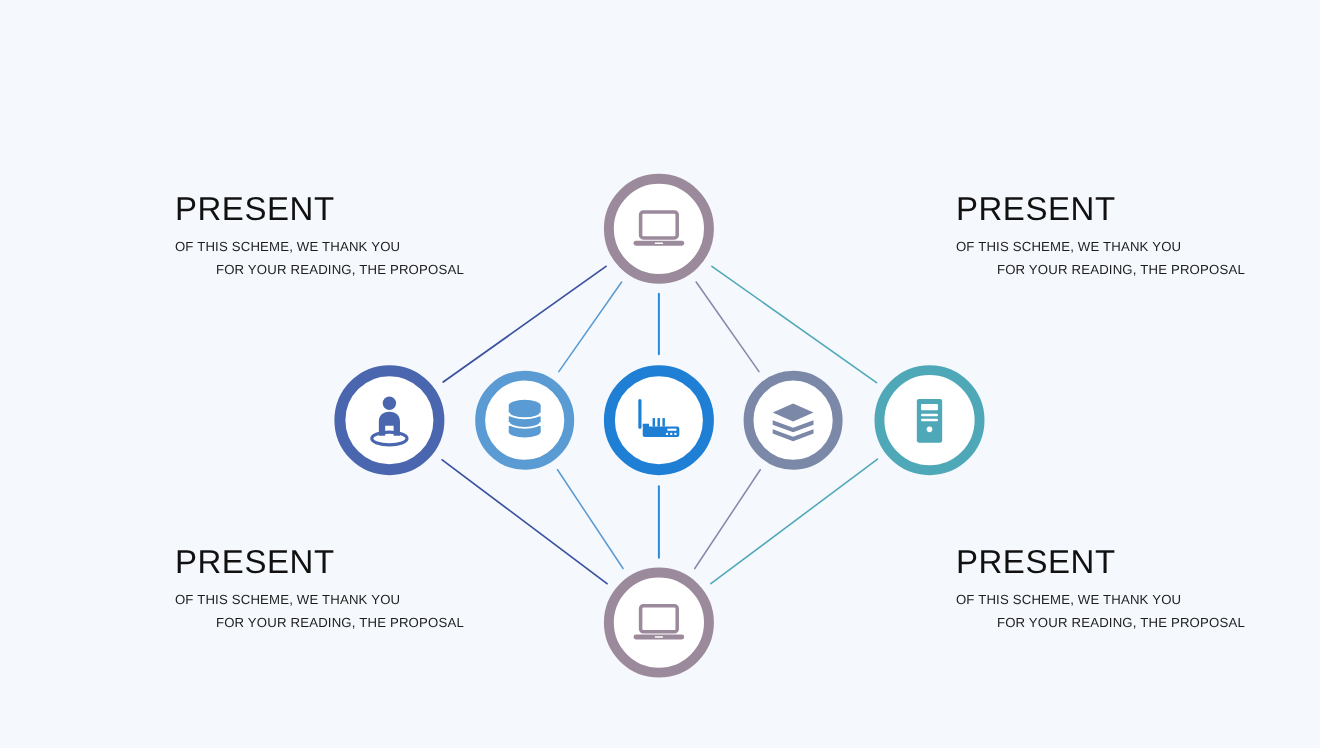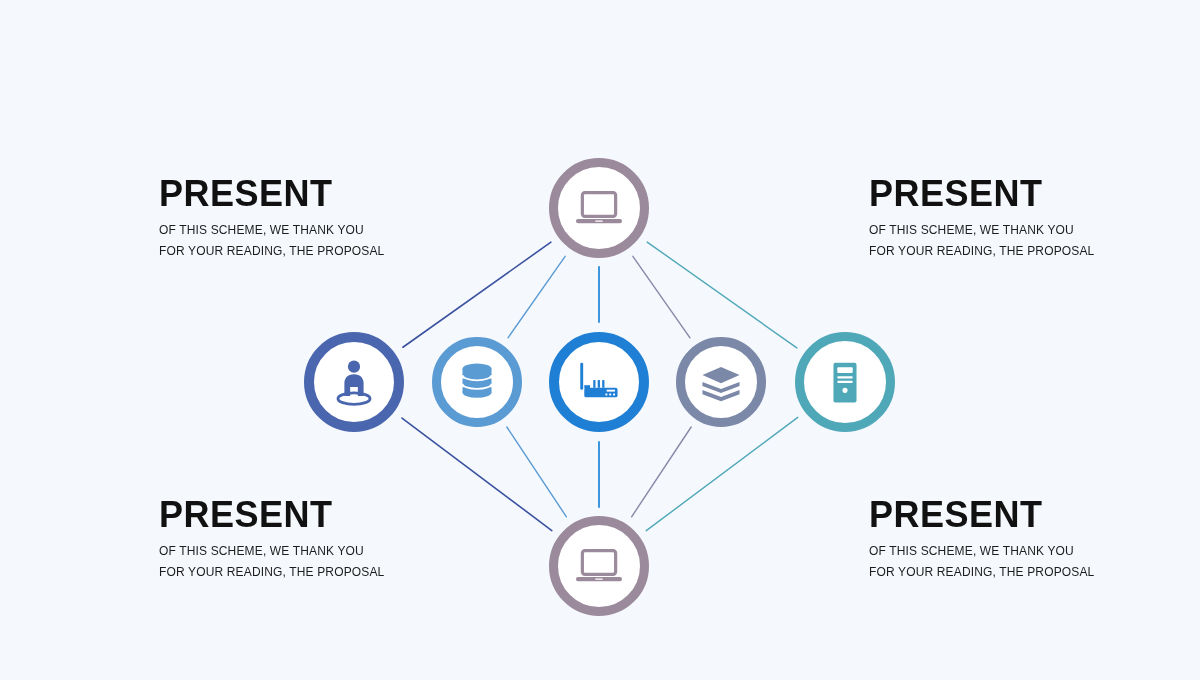--- a/index.html
+++ b/index.html
@@ -43,36 +43,36 @@
     justify-content: center;
   }
   .node svg { display: block; }
 
   
   .text-block {
     position: absolute;
     width: 300px;
   }
   .tb-title {
-    font-size: 36px;
-    font-weight: bold;
+    font-size: 30px;
+    font-weight: normal;
     letter-spacing: 0.5px;
     color: #111111;
     margin: 0 0 12px 0;
     line-height: 1;
   }
   .tb-line {
     font-size: 12px;
     color: #1d1d1d;
     letter-spacing: 0.15px;
     line-height: 1;
     margin: 0 0 9px 0;
     white-space: nowrap;
   }
-  .tb-line:last-child { margin-bottom: 0; }
+  .tb-line:last-child { margin-bottom: 0; text-align: center; }
 
   .text-block.right { text-align: left; }
 </style>
 </head>
 <body>
 
 <div id="canvas">
 
   <svg id="edges" viewBox="0 0 1200 680" width="1200" height="680">
       <line x1="550.90" y1="242.16" x2="402.92" y2="347.26" stroke="#3b52a0" stroke-width="1.6" stroke-linecap="round"></line>

